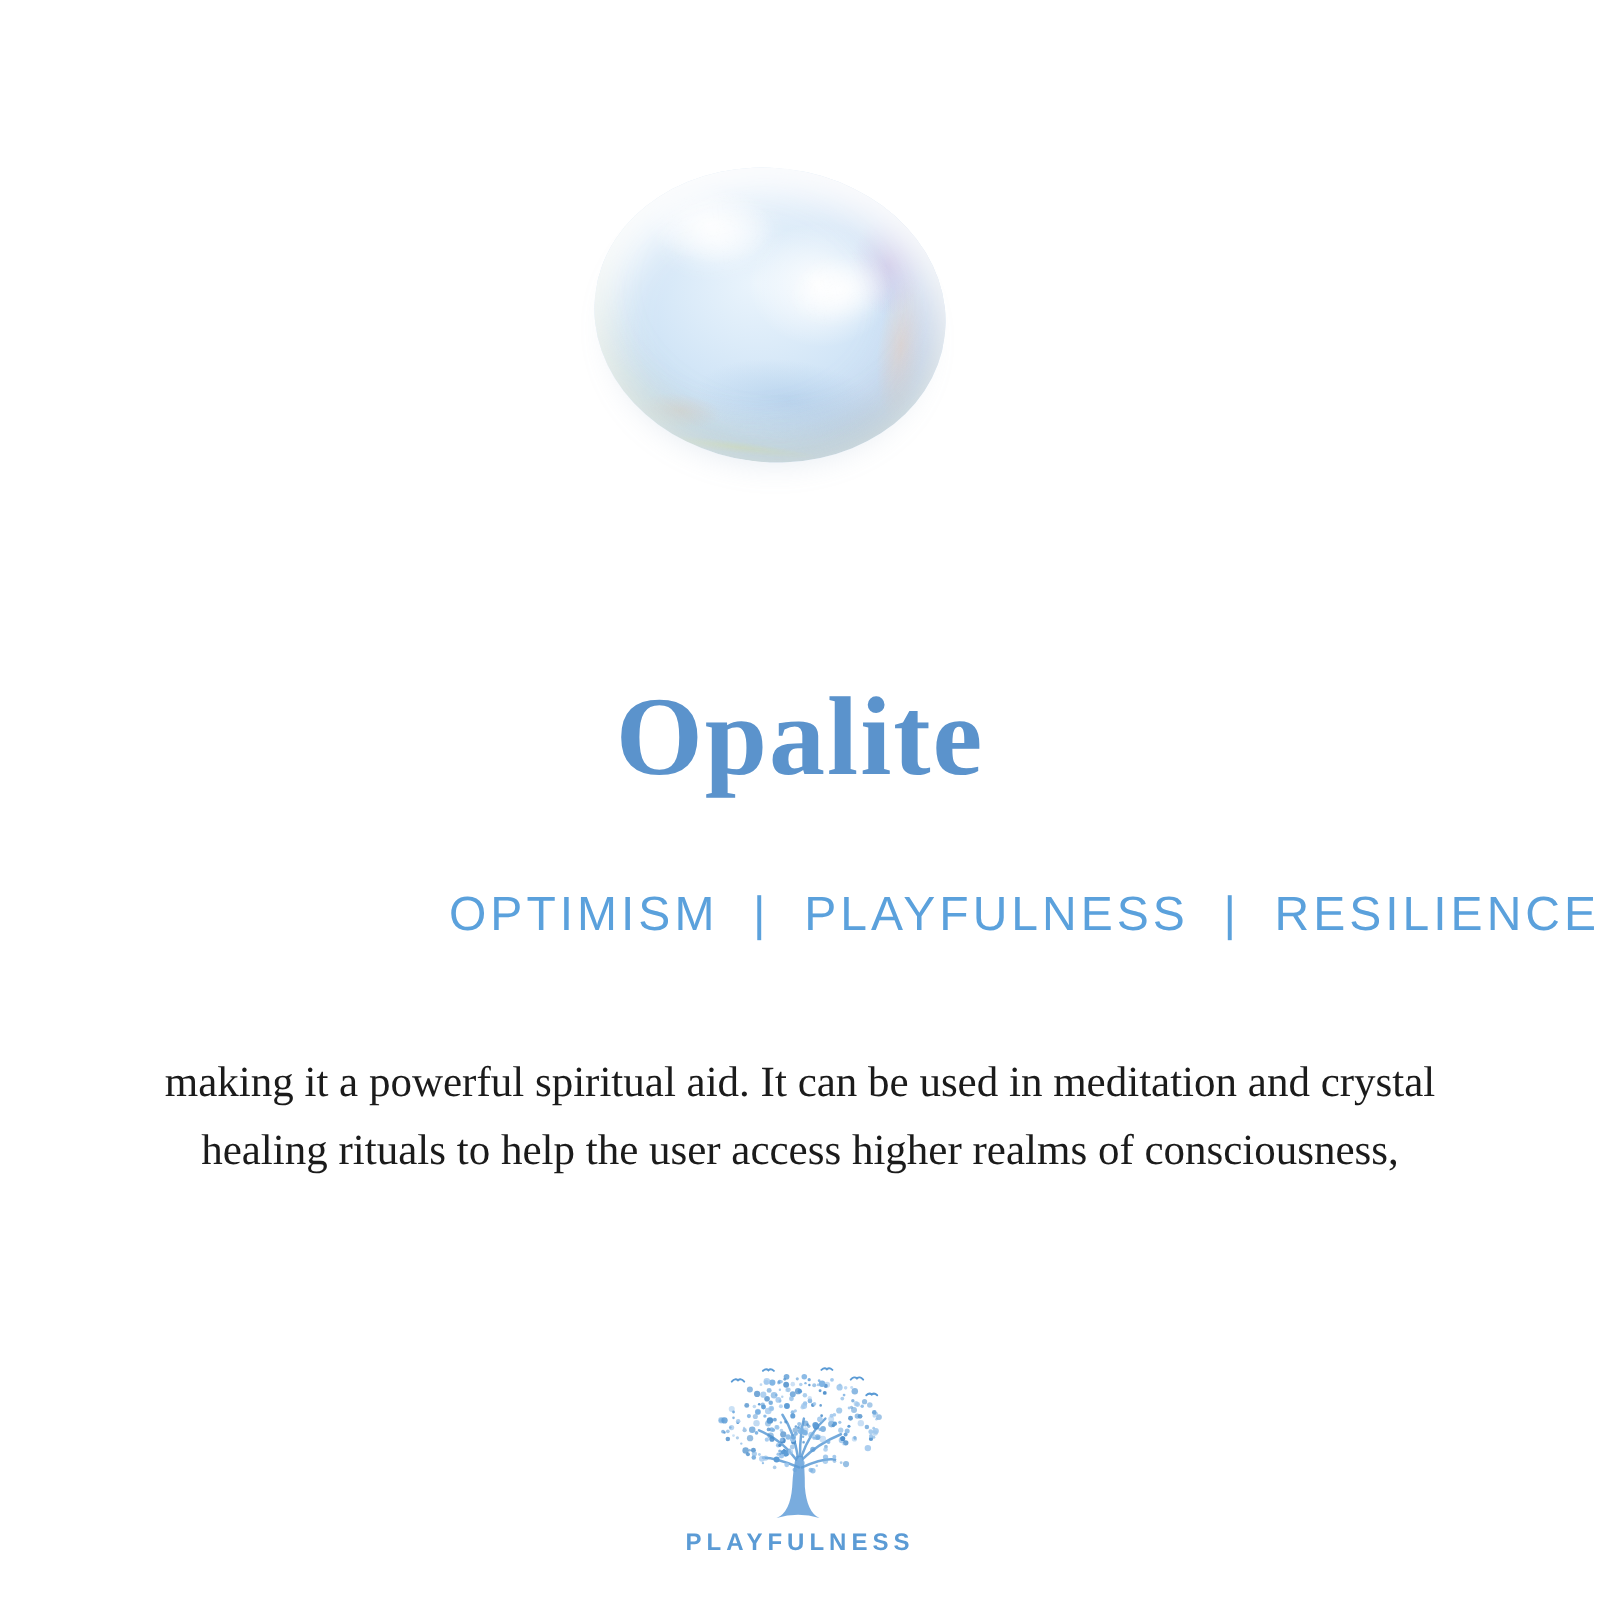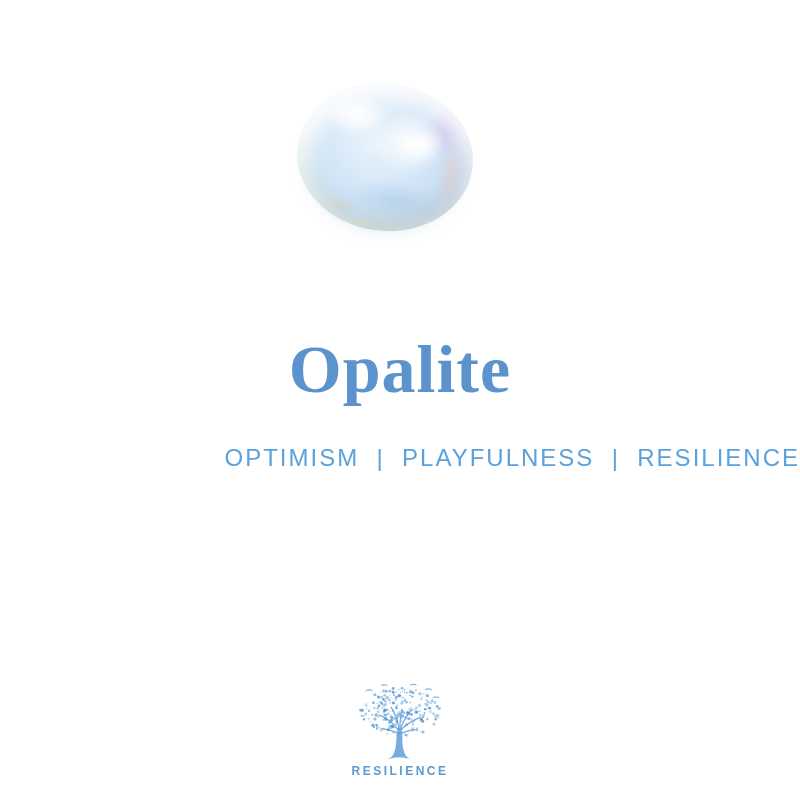--- a/index.html
+++ b/index.html
@@ -42,21 +42,21 @@
     border-radius:50%;
     background:radial-gradient(closest-side, rgba(255,255,255,0.8), rgba(255,255,255,0) 80%);
     transform:rotate(-14deg);
     filter:blur(3px);
   }
 
   
   .title{
     position:absolute;left:0;right:0;top:327px;height:84px;line-height:84px;
     text-align:center;
-    font-family:"Liberation Serif",serif;font-weight:bold;font-size:68px;
+    font-family:"Liberation Serif",serif;font-weight:bold;font-size:56px;
     color:var(--title-color,#5b93cc);
     letter-spacing:1px;
   }
   .traits{
     position:absolute;left:0;right:0;top:442px;height:32px;line-height:32px;
     text-align:right;
     font-family:"Liberation Sans",sans-serif;font-size:24px;font-weight:400;
     letter-spacing:2px;
     color:var(--traits-color,#5ba1dc);
     white-space:pre; 
@@ -87,20 +87,22 @@
 
 <div class="canvas" style="--page-bg: #ffffff; --title-color: #5b93cc; --traits-color: #5ba1dc; --text-color: #1b1b1b; --logo-color: #5b9bd5; --stone-body: #d3e6f7;">
 
   <div class="stone"></div>
 
   <div class="title">Opalite</div>
 
   <div class="traits">OPTIMISM  |  PLAYFULNESS  |  RESILIENCE</div>
 
   <div class="description">
+    <div>making it a powerful spiritual aid. It can be used in meditation and crystal</div>
+    <div>healing rituals to help the user access higher realms of consciousness,</div>
   </div>
 
   <div class="logo">
     <svg id="tree-svg" viewBox="0 0 92 80">
 
       <path d="M34 78 Q41 75 42 62 Q42.5 52 44 46 L47.5 46 Q48.5 52 48.5 62 Q49.5 75 56 78 Q45 74.5 34 78 Z" fill="#6aa3da" opacity="0.9"></path>
 
       <g fill="none" stroke="#5b9bd5" stroke-width="1.3" stroke-linecap="round" opacity="0.85">
         <path d="M44 48 Q37 38 25 33"></path>
         <path d="M45 47 Q43 34 37 25"></path>
@@ -356,16 +358,16 @@
         </g>
 
       <g fill="none" stroke="#5b9bd5" stroke-width="1" stroke-linecap="round">
         <path d="M11 8 Q12.8 6 14.2 7.4 Q15.6 6 17.4 8"></path>
         <path d="M27 2.5 Q28.6 1 29.8 2.2 Q31 1 32.6 2.5"></path>
         <path d="M57 2 Q58.6 0.5 59.8 1.7 Q61 0.5 62.6 2"></path>
         <path d="M72 7 Q73.8 5 75.2 6.4 Q76.6 5 78.4 7"></path>
         <path d="M80 15 Q81.6 13.5 82.8 14.7 Q84 13.5 85.6 15"></path>
       </g>
     </svg>
-    <span class="brand">RESILIENCE</span>
+    <span class="brand">PLAYFULNESS</span>
   </div>
 
 </div>
 
 </body></html>

